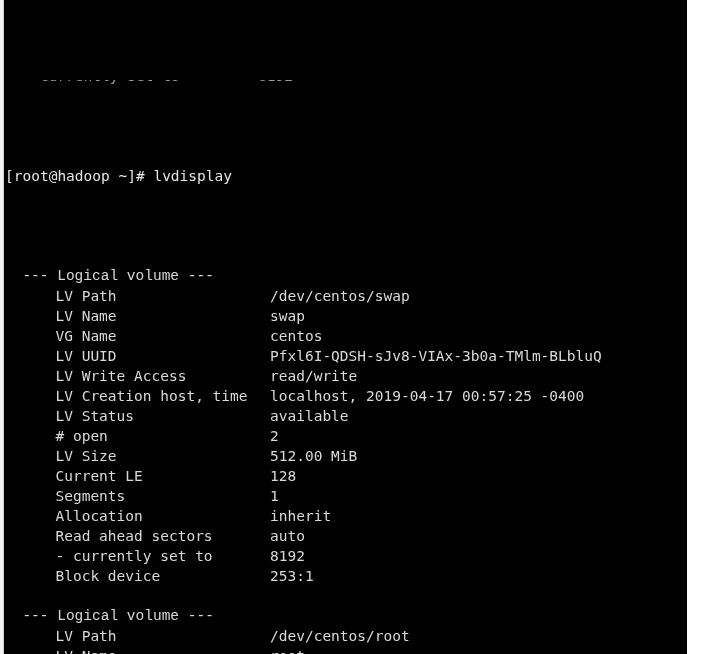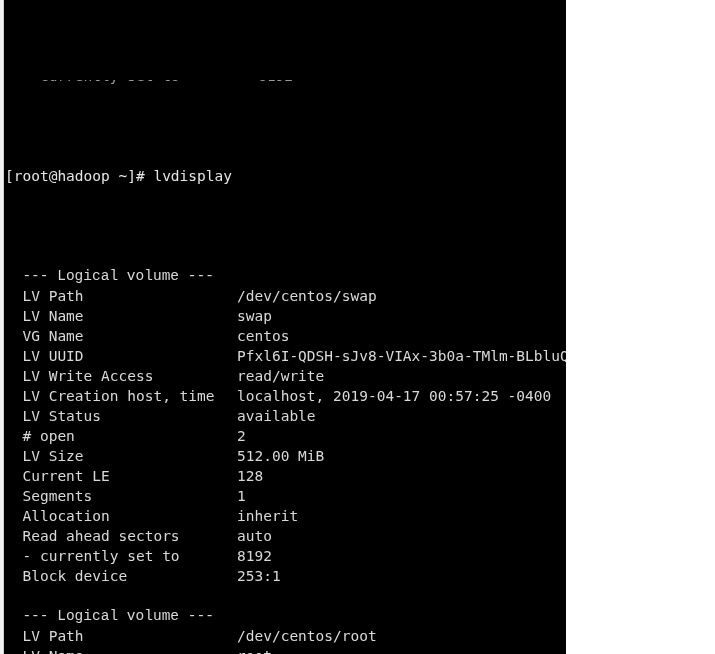--- a/index.html
+++ b/index.html
@@ -9,21 +9,21 @@
   }
   body {
     width: 715px;
     height: 654px;
     overflow: hidden;
     font-family: "DejaVu Sans Mono", "Liberation Mono", monospace;
   }
 
   #terminal-window {
     position: relative;
-    width: 566px;
+    width: 687px;
     height: 654px;
     background: #000000;
     overflow: hidden;
   }
 
   
   #page-edge-left {
     position: absolute;
     left: 0;
     top: 0;
@@ -75,20 +75,21 @@
   }
 
   .prompt-line {
     color: #e6e6e6;
   }
 
   .field-label {
     display: inline-block;
     width: 232px;
     white-space: pre;
+    padding-left: 33px;
   }
 
   .field-value {
     white-space: pre;
   }
 
   .section-header {
     white-space: pre;
     font-family: Liberation Mono, monospace;
   }

